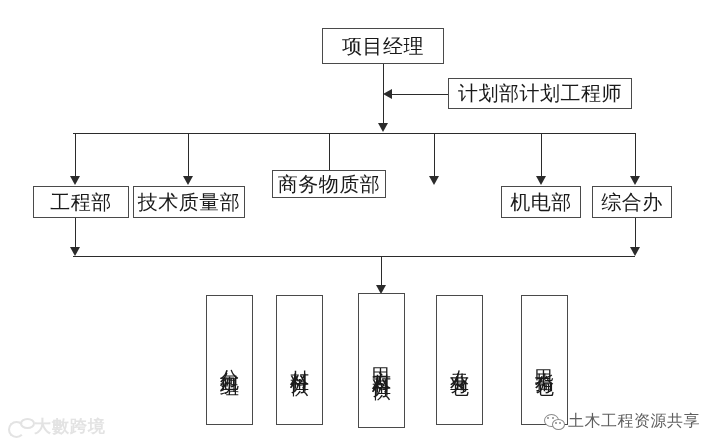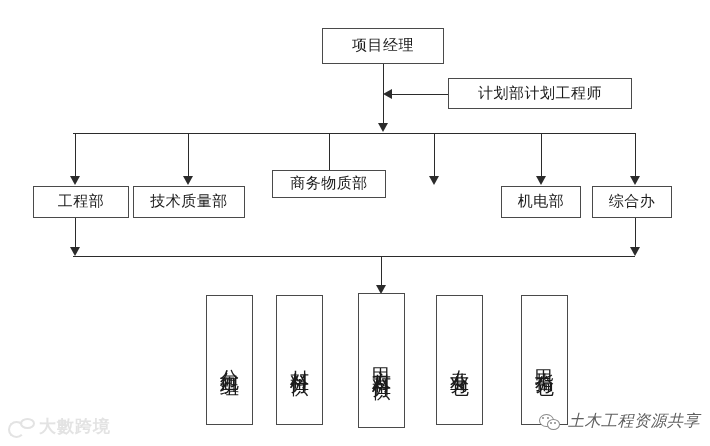--- a/index.html
+++ b/index.html
@@ -25,21 +25,21 @@
     border: 1.5px solid #4a4a4a;
     background: #ffffff;
     display: flex;
     align-items: center;
     justify-content: center;
     color: #1a1a1a;
     line-height: 1.15;
     white-space: nowrap;
   }
   .node.horiz {
-    font-size: 15px;
+    font-size: 20px;
     letter-spacing: 0.5px;
   }
   
   .node.vert {
     writing-mode: vertical-rl;
     text-orientation: upright;
     font-size: 19px;
     letter-spacing: 3px;
     padding: 6px 0;
     white-space: normal;
@@ -69,40 +69,38 @@
     height: 0;
     border-top: 5px solid transparent;
     border-bottom: 5px solid transparent;
     border-right: 9px solid #2b2b2b;
   }
   
   .watermark {
     position: absolute;
     display: flex;
     align-items: center;
-    gap: 5px;
     pointer-events: none;
     user-select: none;
     text-align: center;
   }
   #watermark-left {
     left: 8px;
     bottom: 8px;
     color: #e3e3e3;
     font-size: 17px;
     font-weight: bold;
     letter-spacing: 1px;
   }
   #watermark-right {
     right: 10px;
     bottom: 14px;
     color: #5f5f5f;
     font-size: 16px;
     letter-spacing: 0.5px;
-    font-style: italic;
   }
   .wm-logo-left {
     width: 26px;
     height: 18px;
     position: relative;
   }
   .wm-logo-left::before {
     content: "";
     position: absolute;
     left: 0; top: 3px;

